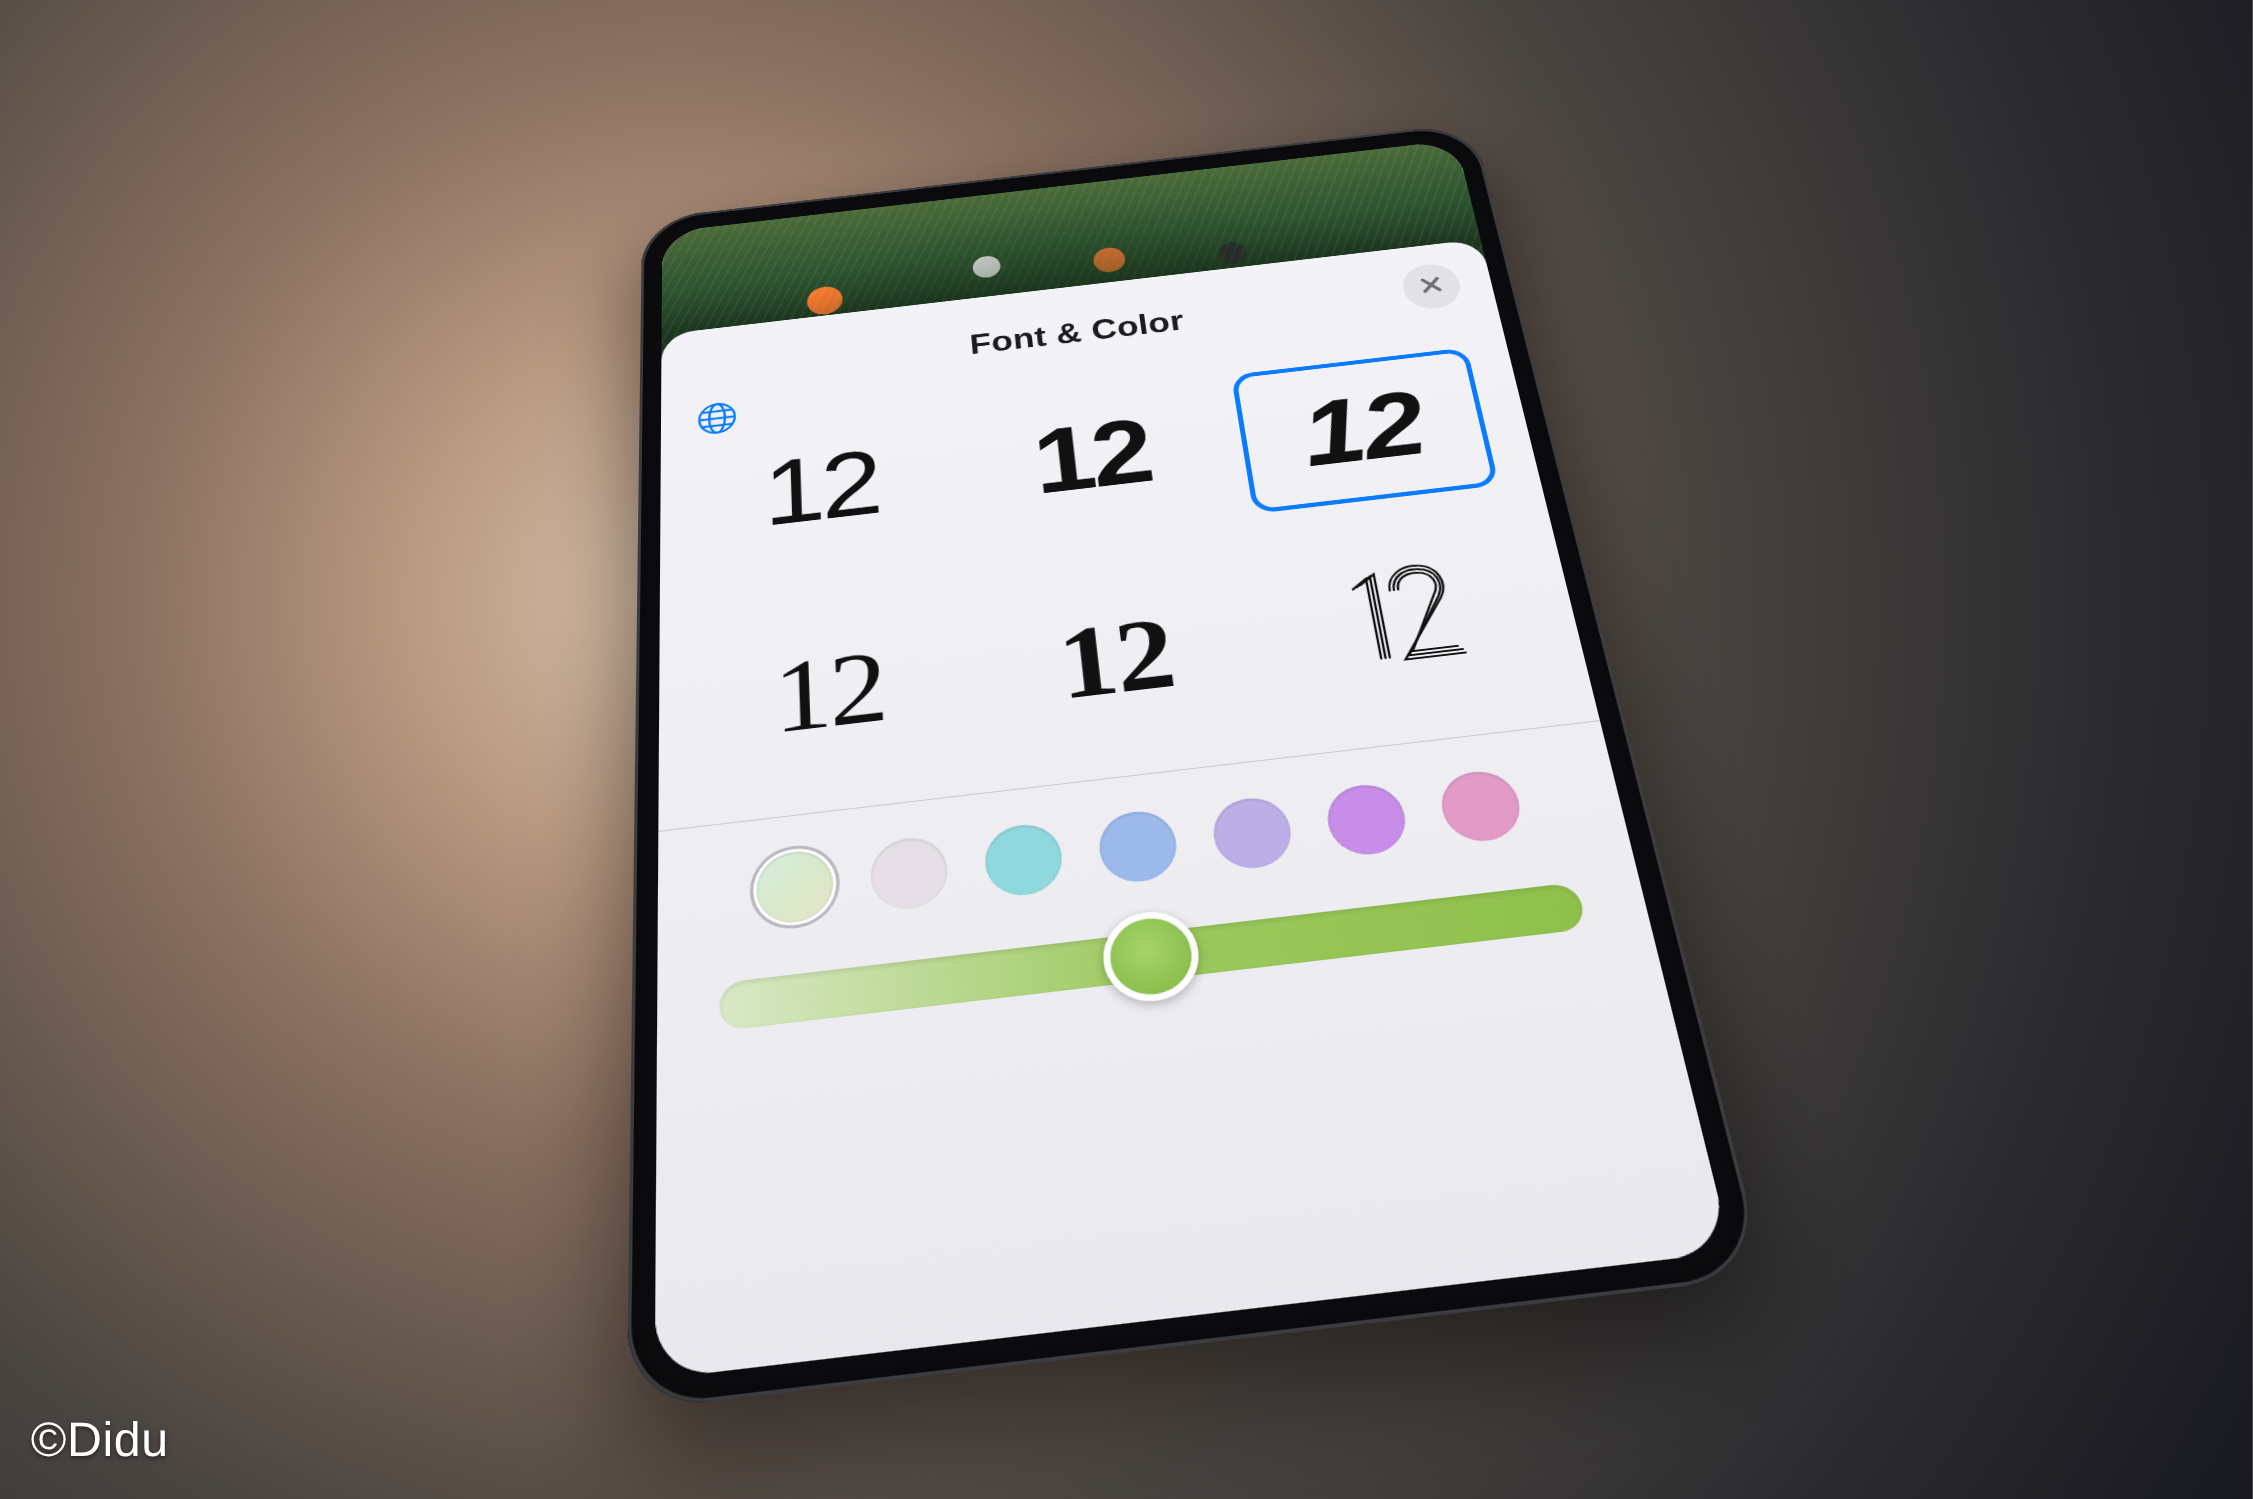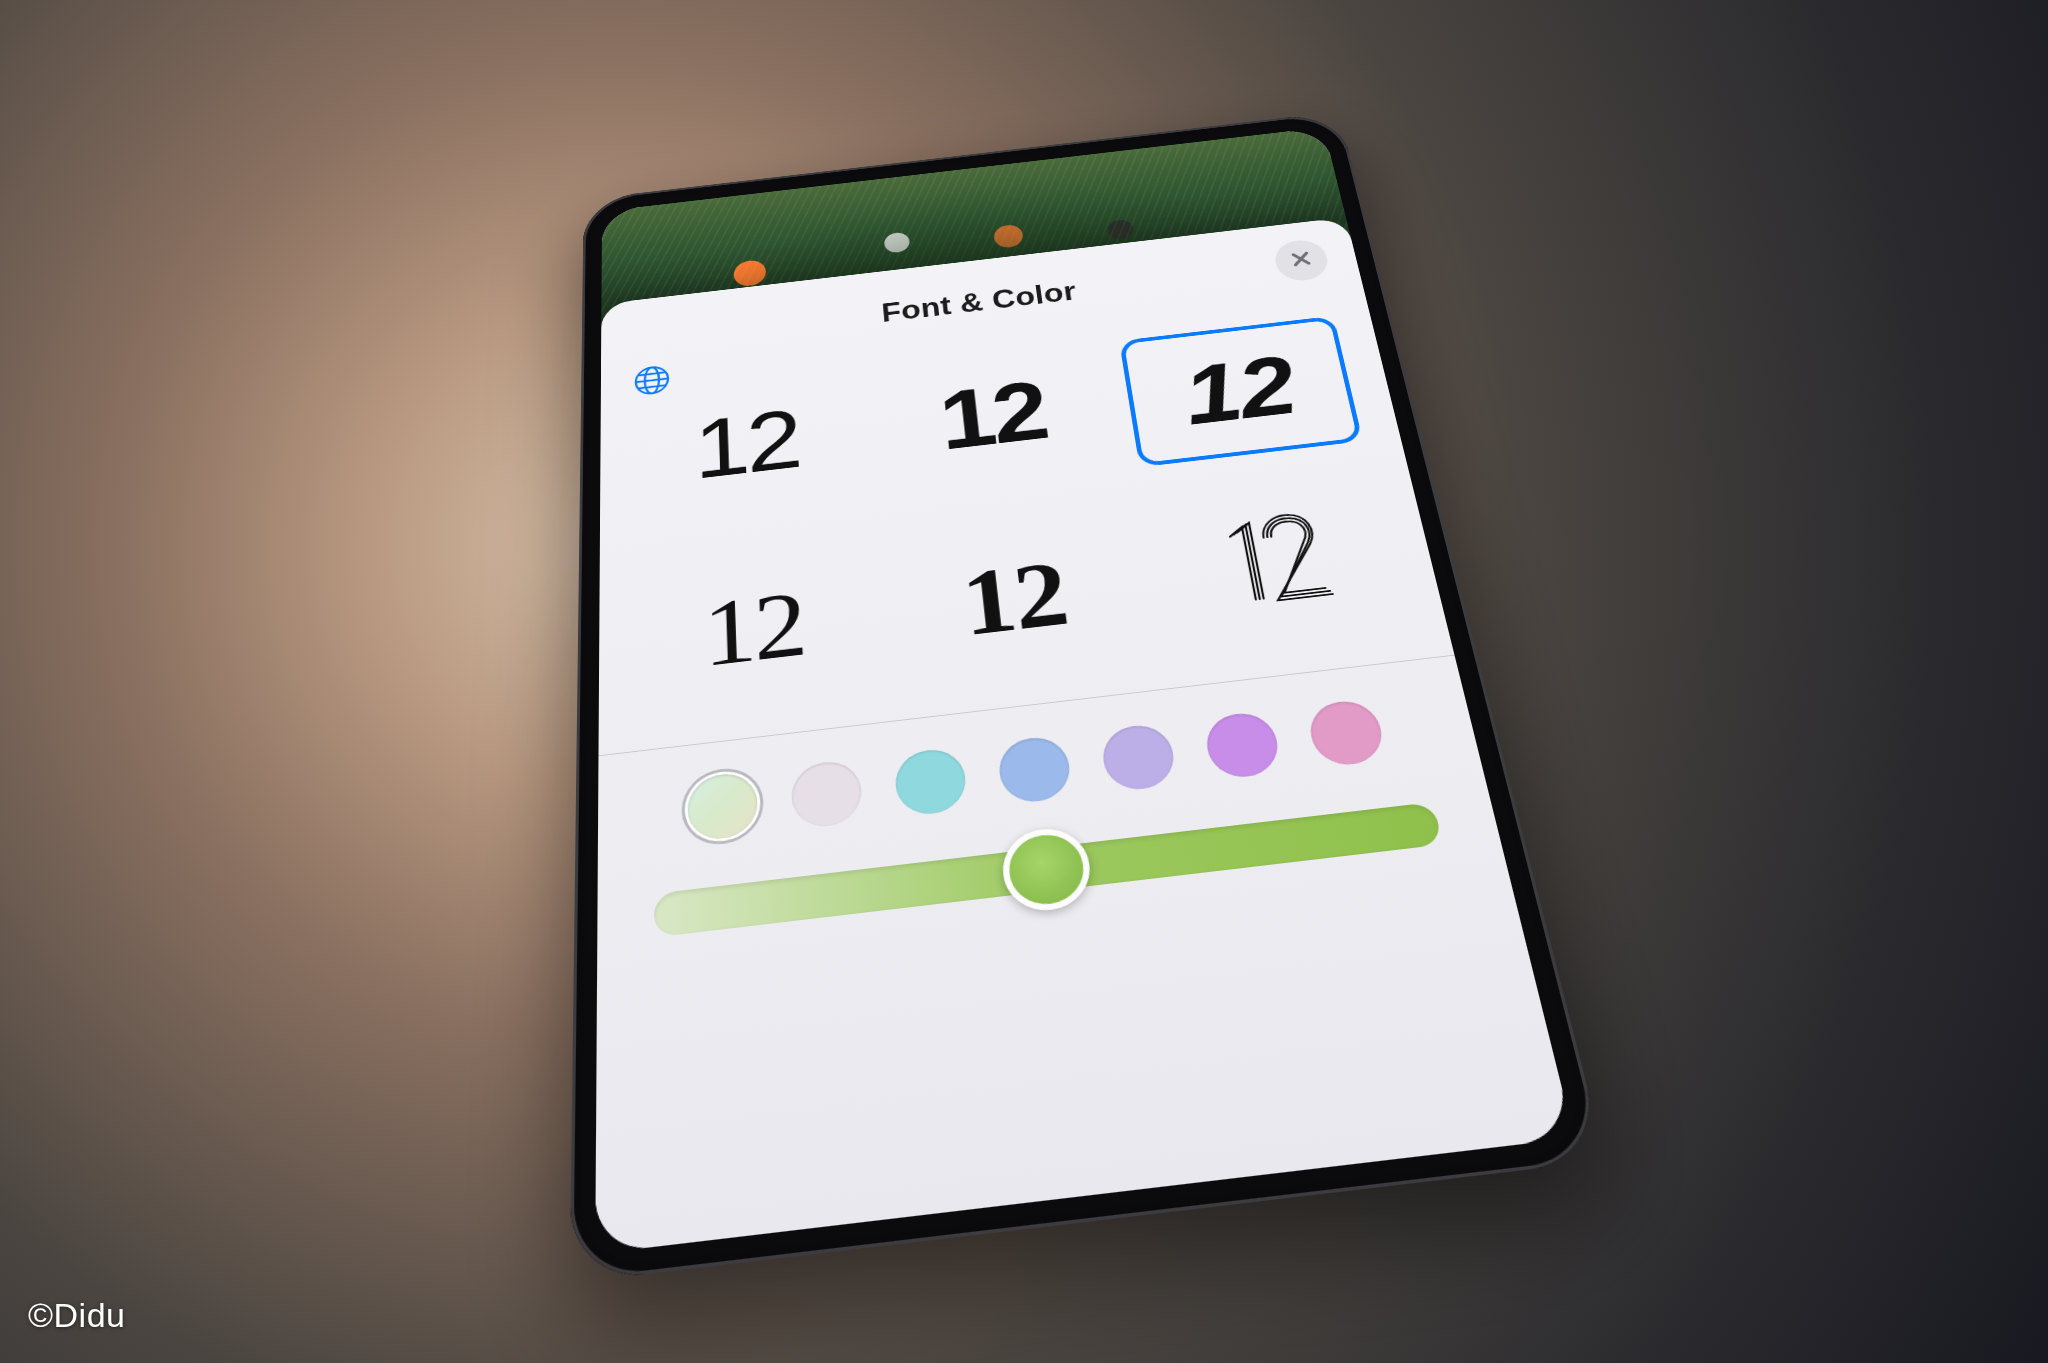--- a/index.html
+++ b/index.html
@@ -3,21 +3,21 @@
 <meta charset="utf-8">
 <style>
   html,body{margin:0;padding:0;width:100%;height:100%;}
   body{
     width:2048px;height:1363px;
     background:radial-gradient(circle at 30% 40%, #d8c0a8 0%, #b89880 15%, #8a7060 30%, #4a4540 55%, #2a2a2e 80%, #181820 100%);
     font-family:-apple-system,BlinkMacSystemFont,"Helvetica Neue",Arial,sans-serif;
     position:relative;overflow:hidden;
   }
   .watermark{
-    position:absolute;left:28px;bottom:28px;color:#fff;font-size:34px;
+    position:absolute;left:28px;bottom:28px;color:#fff;font-size:44px;
     text-shadow:0 1px 4px rgba(0,0,0,.5);font-weight:400;letter-spacing:.5px;
   }
 
   
   .stage{position:absolute;left:50%;top:50%;transform:translate(-50%,-50%);perspective:1800px;}
   .phone{
     width:900px;height:1240px;
     transform:rotateX(28deg) rotateZ(-6deg) rotateY(-3deg) translateY(-90px);
     transform-origin:50% 50%;
     position:relative;

